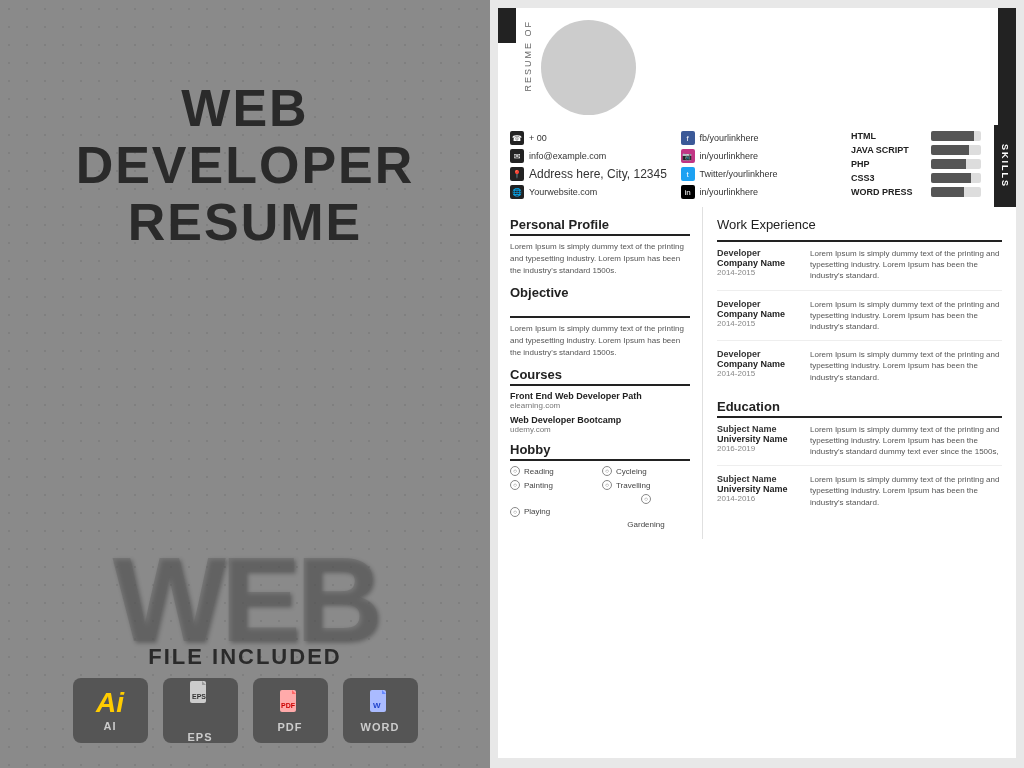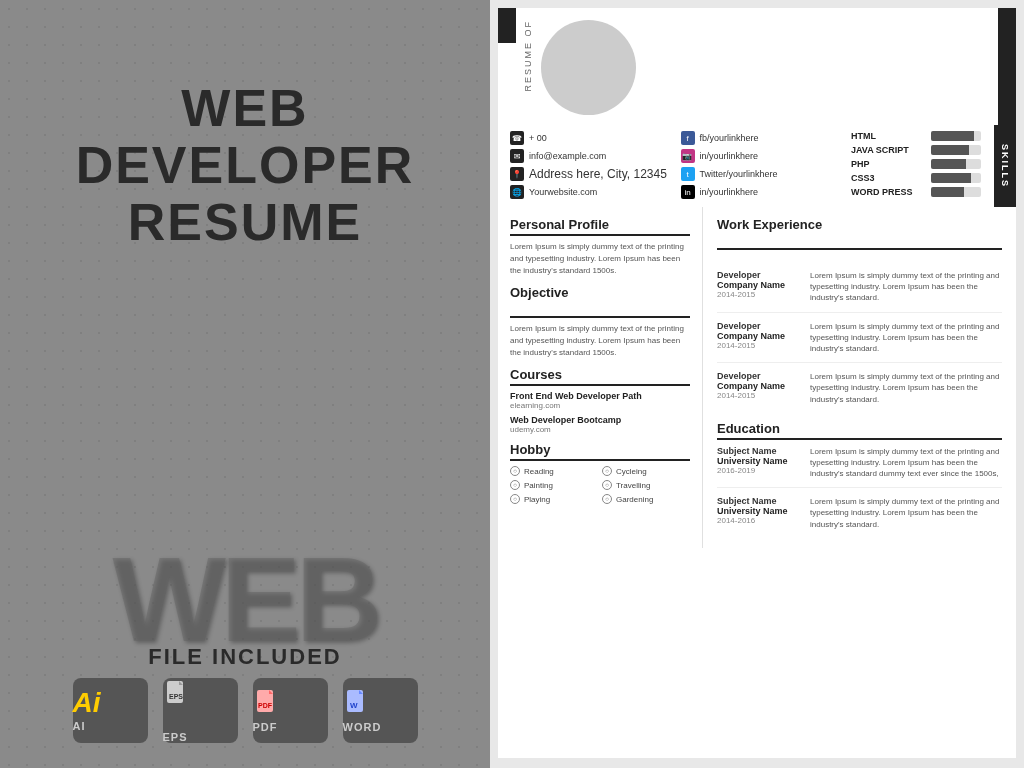--- a/index.html
+++ b/index.html
@@ -88,21 +88,21 @@
       justify-content: center;
       align-items: center;
       padding-bottom: 10px;
     }
 
     .file-icon-box {
       width: 75px;
       height: 65px;
       display: flex;
       flex-direction: column;
-      align-items: flex-start;
+      align-items: center;
       justify-content: center;
       border-radius: 8px;
       gap: 3px;
     }
 
     .file-icon-box.ai-box { background: #555; }
     .file-icon-box.eps-box { background: #555; gap: 22px; }
     .file-icon-box.pdf-box { background: #555; }
     .file-icon-box.word-box { background: #555; }
 
@@ -398,32 +398,32 @@
               <span>Painting</span>
             </div>
             <div style="display:flex; align-items:center; gap:4px; font-size:8px; color:#444;">
               <div style="width:10px;height:10px;border:1px solid #888;border-radius:50%;display:flex;align-items:center;justify-content:center;font-size:6px;flex-shrink:0;">○</div>
               <span>Travelling</span>
             </div>
             <div style="display:flex; align-items:center; gap:4px; font-size:8px; color:#444;">
               <div style="width:10px;height:10px;border:1px solid #888;border-radius:50%;display:flex;align-items:center;justify-content:center;font-size:6px;flex-shrink:0;">○</div>
               <span>Playing</span>
             </div>
-            <div style="display:flex; align-items:center; gap:4px; font-size:8px; color:#444;">
+            <div style="display:flex; align-items:center; gap:16px; font-size:8px; color:#444;flex-direction:column;">
               <div style="width:10px;height:10px;border:1px solid #888;border-radius:50%;display:flex;align-items:center;justify-content:center;font-size:6px;flex-shrink:0;">○</div>
               <span>Gardening</span>
             </div>
           </div>
         </div>
       </div>
 
       <div style="flex:1; padding:10px 14px;">
 
         <div>
-          <div style="font-size:13px; font-weight:700; color:#222; margin-bottom:20px; border-bottom:2px solid #222; padding-bottom:16px;">Work Experience</div>
+          <div style="font-size:13px; font-weight:400; color:#222; margin-bottom:6px; border-bottom:2px solid #222; padding-bottom:8px;">Work Experience</div>
 
           <div style="display:flex; gap:8px; margin-bottom:8px;">
             <div style="width:85px; flex-shrink:0;">
               <div style="font-size:9px; font-weight:700; color:#333;">Developer</div>
               <div style="font-size:9px; font-weight:700; color:#222;">Company Name</div>
               <div style="font-size:8px; color:#888;">2014-2015</div>
             </div>
             <div style="flex:1; font-size:8px; color:#555; line-height:1.4;">Lorem Ipsum is simply dummy text of the printing and typesetting industry. Lorem Ipsum has been the industry's standard.</div>
           </div>
 

